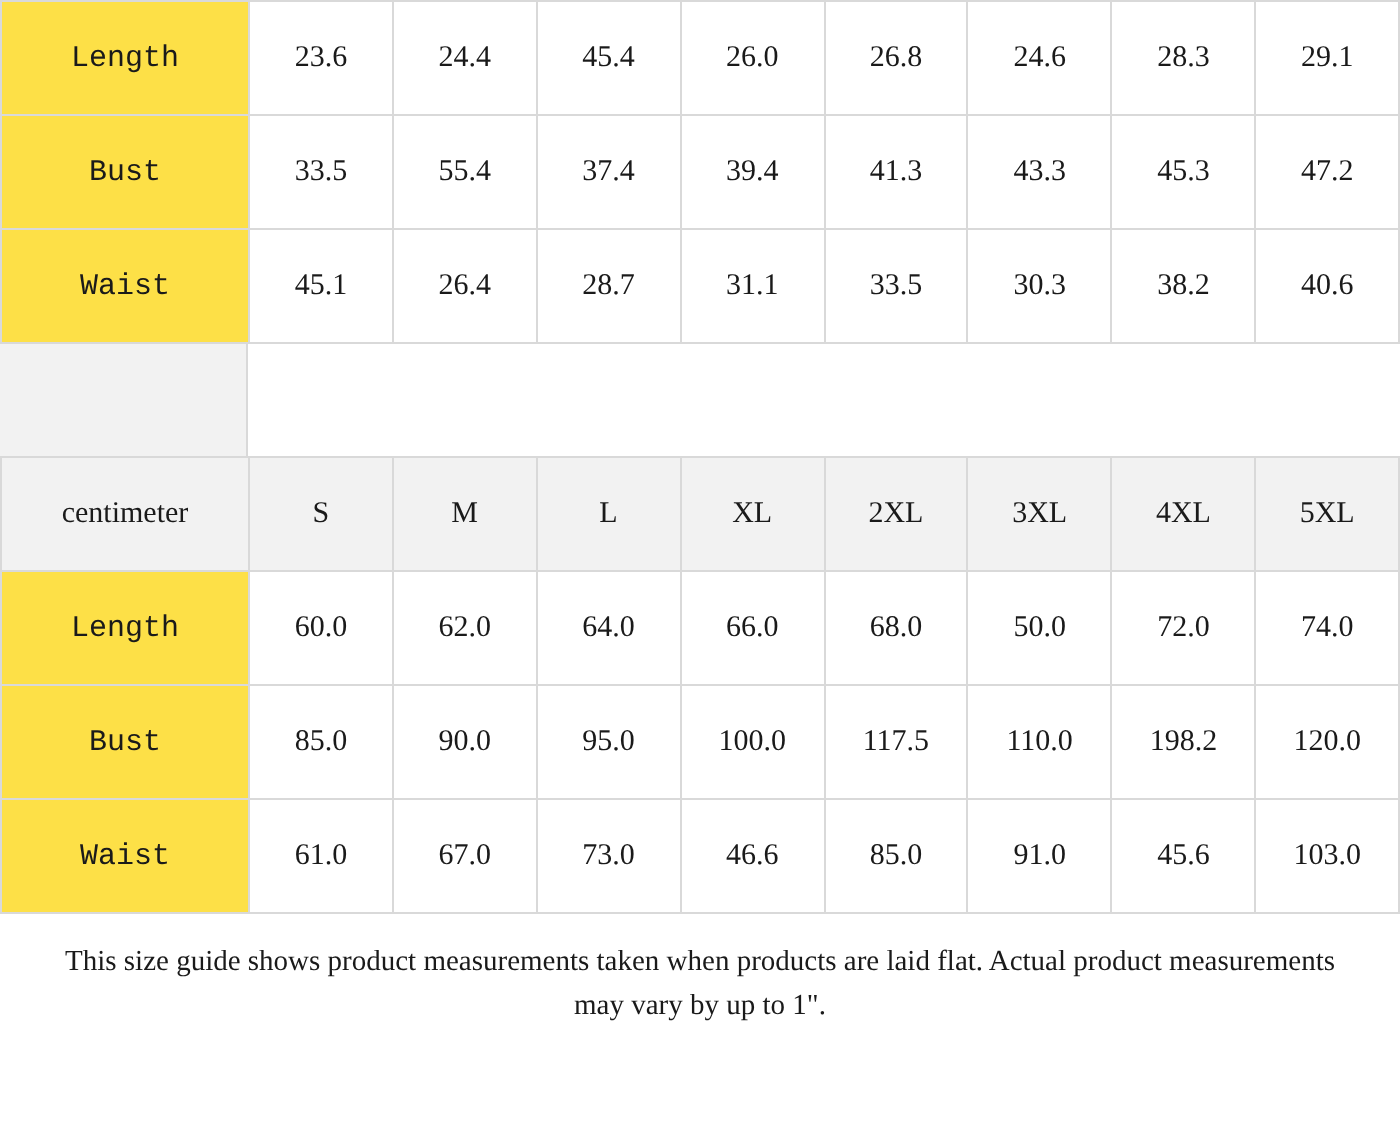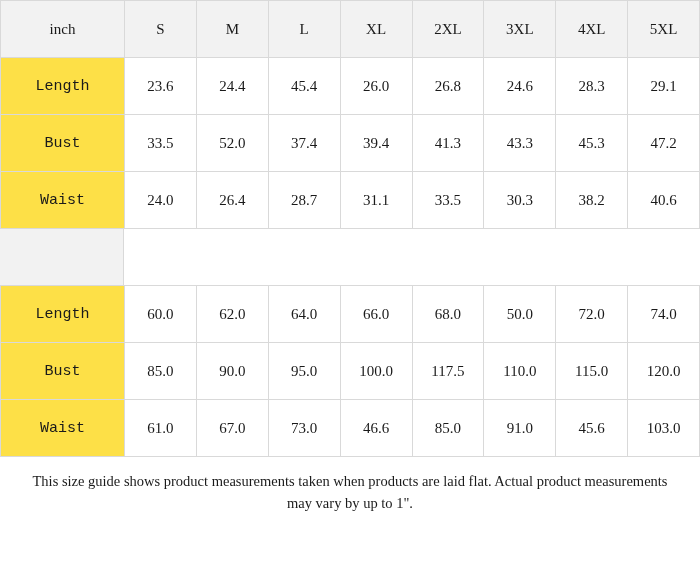--- a/index.html
+++ b/index.html
@@ -89,56 +89,45 @@
       <col>
         <col>
         <col>
         <col>
         <col>
         <col>
         <col>
         <col>
     </colgroup>
     <tbody>
-      <tr>
-        <td class="unit-cell">inch</td>
-        <td class="header-cell">S</td>
-        <td class="header-cell">M</td>
-        <td class="header-cell">L</td>
-        <td class="header-cell">XL</td>
-        <td class="header-cell">2XL</td>
-        <td class="header-cell">3XL</td>
-        <td class="header-cell">4XL</td>
-        <td class="header-cell">5XL</td>
-      </tr>
       <tr>
         <td class="row-label">Length</td>
         <td>23.6</td>
         <td>24.4</td>
         <td>45.4</td>
         <td>26.0</td>
         <td>26.8</td>
         <td>24.6</td>
         <td>28.3</td>
         <td>29.1</td>
       </tr>
       <tr>
         <td class="row-label">Bust</td>
         <td>33.5</td>
-        <td>52.0</td>
+        <td>55.4</td>
         <td>37.4</td>
         <td>39.4</td>
         <td>41.3</td>
         <td>43.3</td>
         <td>45.3</td>
         <td>47.2</td>
       </tr>
       <tr>
         <td class="row-label">Waist</td>
-        <td>24.0</td>
+        <td>45.1</td>
         <td>26.4</td>
         <td>28.7</td>
         <td>31.1</td>
         <td>33.5</td>
         <td>30.3</td>
         <td>38.2</td>
         <td>40.6</td>
       </tr>
     </tbody>
   </table>
@@ -154,40 +143,51 @@
       <col>
         <col>
         <col>
         <col>
         <col>
         <col>
         <col>
         <col>
     </colgroup>
     <tbody>
+      <tr>
+        <td class="unit-cell">centimeter</td>
+        <td class="header-cell">S</td>
+        <td class="header-cell">M</td>
+        <td class="header-cell">L</td>
+        <td class="header-cell">XL</td>
+        <td class="header-cell">2XL</td>
+        <td class="header-cell">3XL</td>
+        <td class="header-cell">4XL</td>
+        <td class="header-cell">5XL</td>
+      </tr>
       <tr>
         <td class="row-label">Length</td>
         <td>60.0</td>
         <td>62.0</td>
         <td>64.0</td>
         <td>66.0</td>
         <td>68.0</td>
         <td>50.0</td>
         <td>72.0</td>
         <td>74.0</td>
       </tr>
       <tr>
         <td class="row-label">Bust</td>
         <td>85.0</td>
         <td>90.0</td>
         <td>95.0</td>
         <td>100.0</td>
         <td>117.5</td>
         <td>110.0</td>
-        <td>115.0</td>
+        <td>198.2</td>
         <td>120.0</td>
       </tr>
       <tr>
         <td class="row-label">Waist</td>
         <td>61.0</td>
         <td>67.0</td>
         <td>73.0</td>
         <td>46.6</td>
         <td>85.0</td>
         <td>91.0</td>

